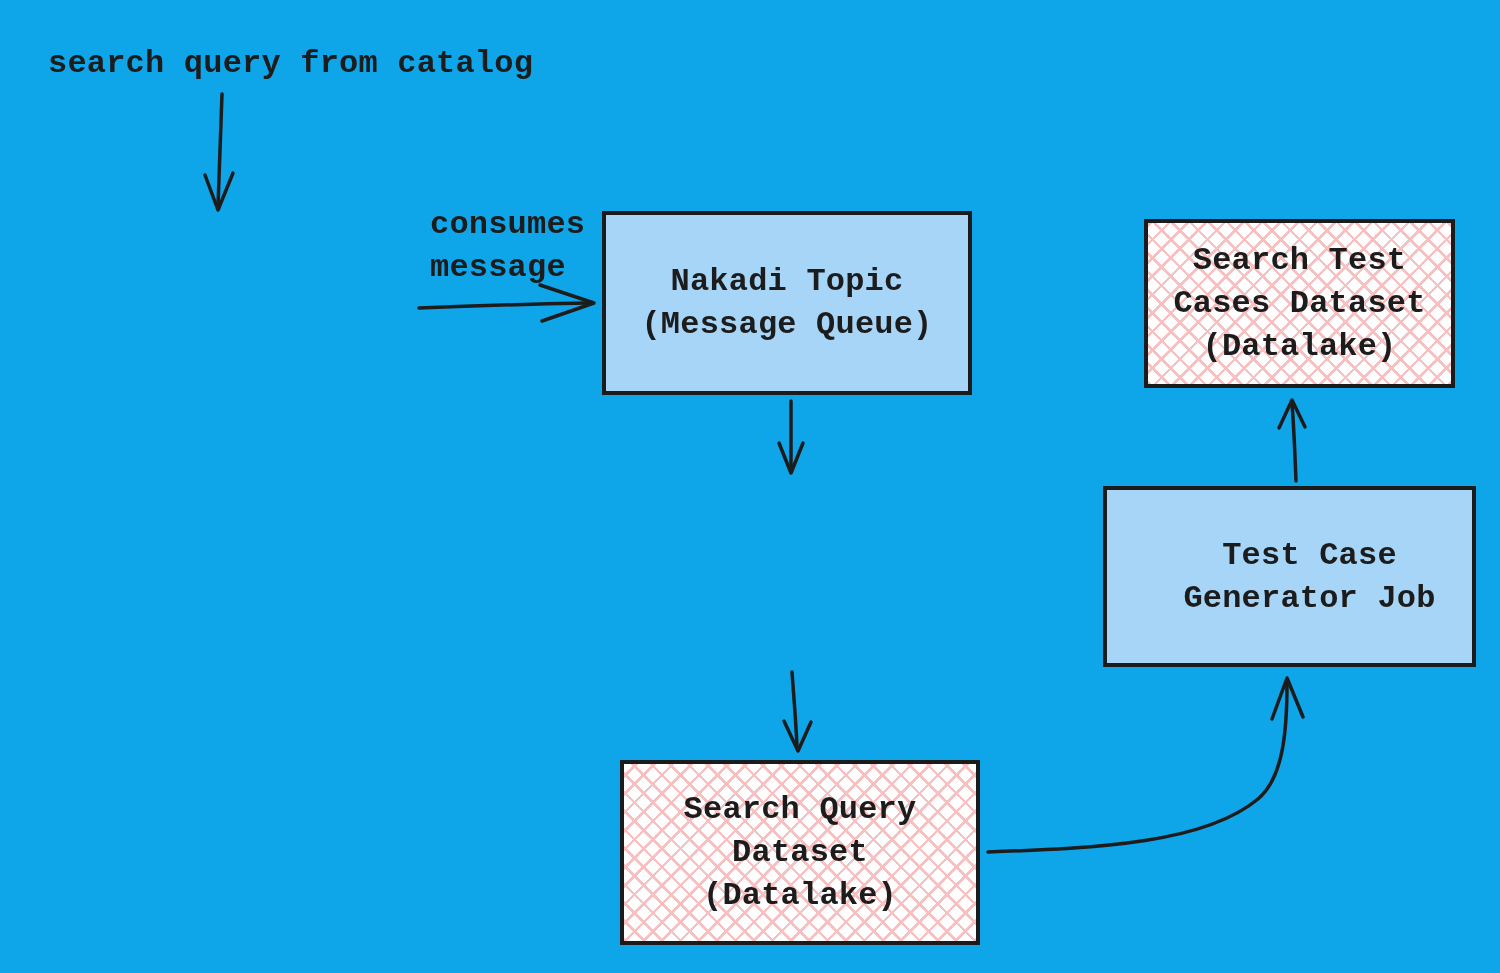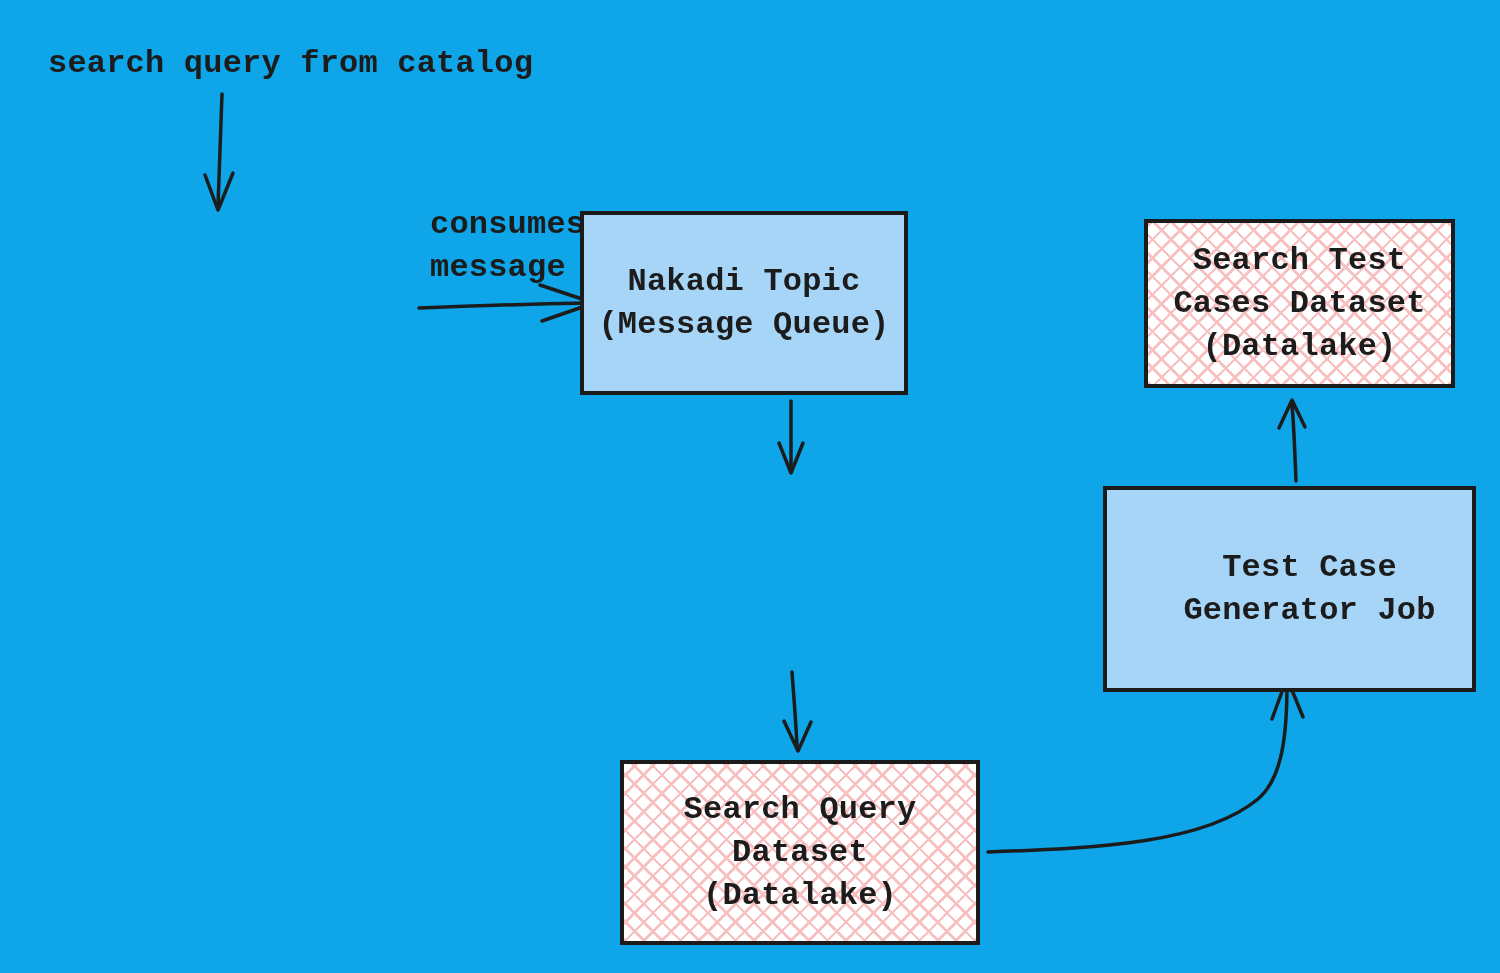--- a/index.html
+++ b/index.html
@@ -62,24 +62,24 @@
     position: absolute;
     font-size: 32px;
     line-height: 43px;
     font-weight: 600;
     letter-spacing: 0.2px;
     white-space: pre-line;
     color: #1c1c1c;
   }
   
   #node-search-api              { left: 40px;   top: 213px; width: 372px; height: 184px; }
-  #node-nakadi-topic            { left: 580px;  top: 211px; width: 328px; height: 184px; }
+  #node-nakadi-topic            { left: 602px;  top: 211px; width: 370px; height: 184px; }
   #node-materializer-job        { left: 608px;  top: 483px; width: 370px; height: 182px; }
   #node-search-query-dataset    { left: 620px;  top: 760px; width: 360px; height: 185px; align-items: center; }
-  #node-test-case-generator-job { left: 1103px; top: 486px; width: 373px; height: 206px; padding-left: 40px; }
+  #node-test-case-generator-job { left: 1103px; top: 486px; width: 373px; height: 181px; padding-left: 40px; }
   #node-search-test-cases-dataset { left: 1144px; top: 219px; width: 311px; height: 169px; }
   
   #lbl-search-query-from-catalog { left: 48px;  top: 42px;  }
   #lbl-publishes-message         { left: 430px; top: 203px; }
   #lbl-consumes-message          { left: 818px; top: 417px; }
 </style>
 </head>
 <body>
 
 <div class="canvas">

